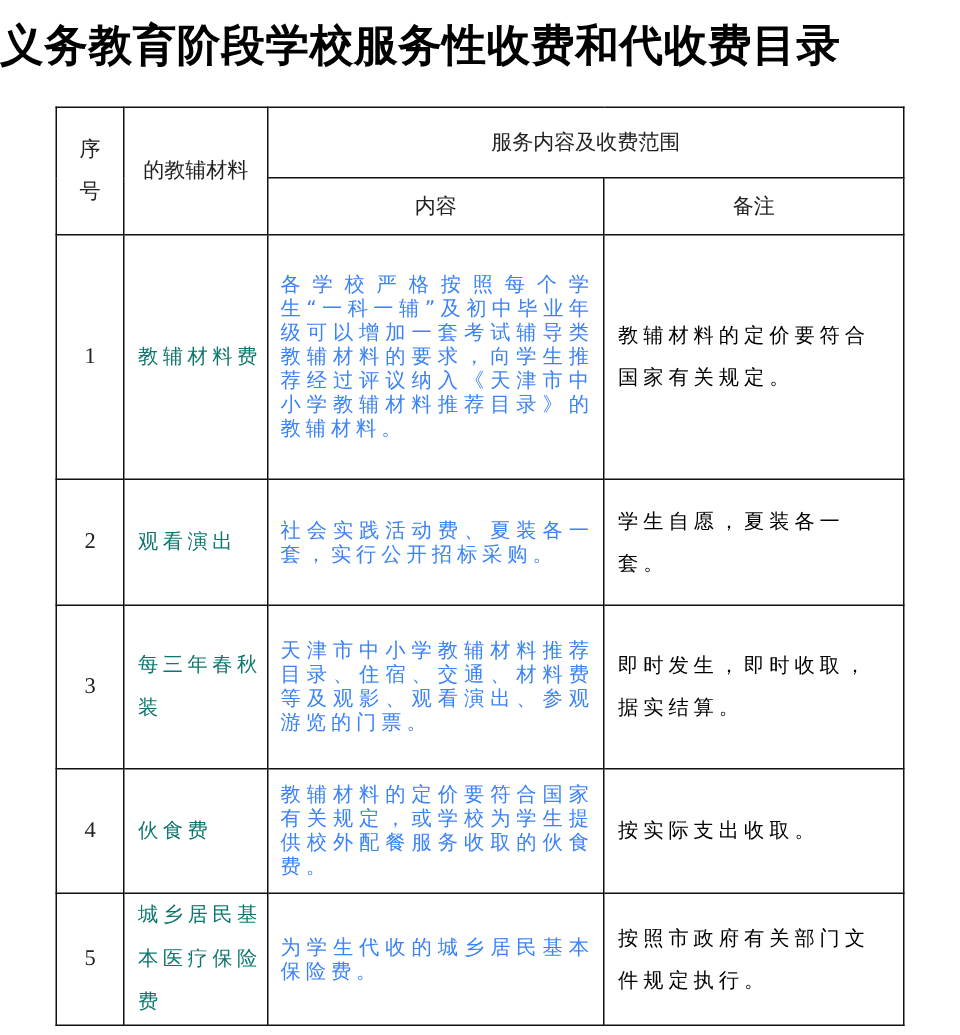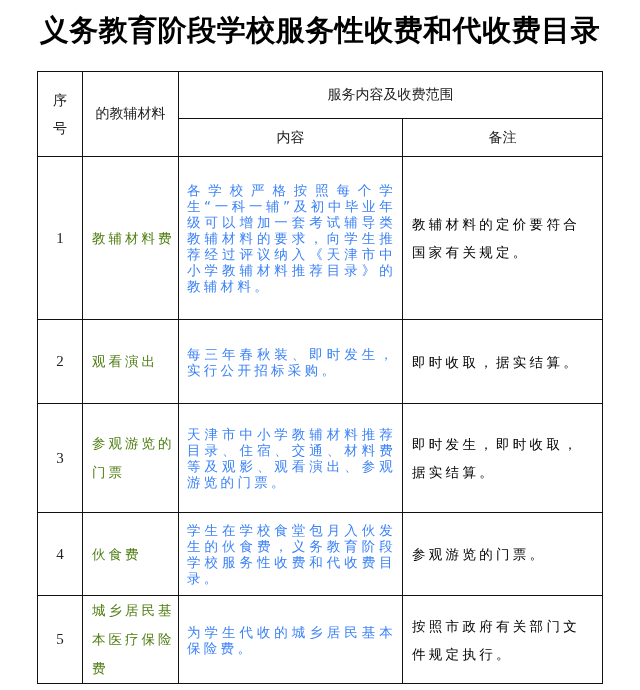--- a/index.html
+++ b/index.html
@@ -12,21 +12,21 @@
       height: 690px;
       position: relative;
       overflow: hidden;
       font-family: "DejaVu Sans", sans-serif;
       color: #111111;
     }
     .doc-title {
       position: absolute;
       left: 0;
       top: 10px;
-      width: 640px;
+      width: 524px;
       text-align: center;
       font-family: "DejaVu Serif", serif;
       font-weight: bold;
       font-size: 29px;
       letter-spacing: 0.5px;
       line-height: 40px;
       color: #000;
       white-space: nowrap;
     }
     table.fee-table {
@@ -55,21 +55,21 @@
       text-align: center;
       font-family: "Liberation Serif", serif;
       font-size: 15px;
       color: #222;
     }
     .name {
       padding-left: 9px !important;
       font-size: 13.5px;
       letter-spacing: 3px;
       line-height: 29px;
-      color: #4d7c0f;
+      color: #0f766e;
     }
     .content {
       padding: 0 6px 0 8px !important;
       font-size: 13.5px;
       letter-spacing: 3.3px;
       line-height: 16px;
       color: #3b82f6;
       text-align: justify;
       margin-left: 18px;
     }
@@ -111,36 +111,36 @@
   <tr style="height:163px">
     <td class="num">1</td>
     <td class="name">教辅材料费</td>
     <td class="content">各学校严格按照每个学生“一科一辅”及初中毕业年级可以增加一套考试辅导类教辅材料的要求，向学生推荐经过评议纳入《天津市中小学教辅材料推荐目录》的教辅材料。</td>
     <td class="note">教辅材料的定价要符合国家有关规定。</td>
   </tr>
 
   <tr style="height:84px">
     <td class="num">2</td>
     <td class="name">观看演出</td>
-    <td class="content">每三年春秋装、即时发生，实行公开招标采购。</td>
-    <td class="note">即时收取，据实结算。</td>
+    <td class="content">社会实践活动费、夏装各一套，实行公开招标采购。</td>
+    <td class="note">学生自愿，夏装各一套。</td>
   </tr>
 
   <tr style="height:109px">
     <td class="num">3</td>
-    <td class="name">参观游览的门票</td>
+    <td class="name">每三年春秋装</td>
     <td class="content">天津市中小学教辅材料推荐目录、住宿、交通、材料费等及观影、观看演出、参观游览的门票。</td>
     <td class="note">即时发生，即时收取，据实结算。</td>
   </tr>
 
   <tr style="height:83px">
     <td class="num">4</td>
     <td class="name">伙食费</td>
-    <td class="content">学生在学校食堂包月入伙发生的伙食费，义务教育阶段学校服务性收费和代收费目录。</td>
-    <td class="note">参观游览的门票。</td>
+    <td class="content">教辅材料的定价要符合国家有关规定，或学校为学生提供校外配餐服务收取的伙食费。</td>
+    <td class="note">按实际支出收取。</td>
   </tr>
 
   <tr style="height:86px">
     <td class="num">5</td>
     <td class="name">城乡居民基本医疗保险费</td>
     <td class="content">为学生代收的城乡居民基本保险费。</td>
     <td class="note">按照市政府有关部门文件规定执行。</td>
   </tr>
 </tbody>
   </table>

